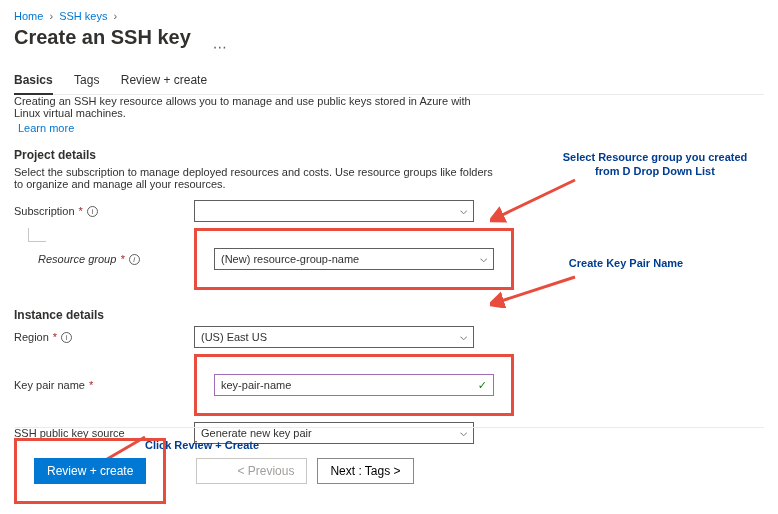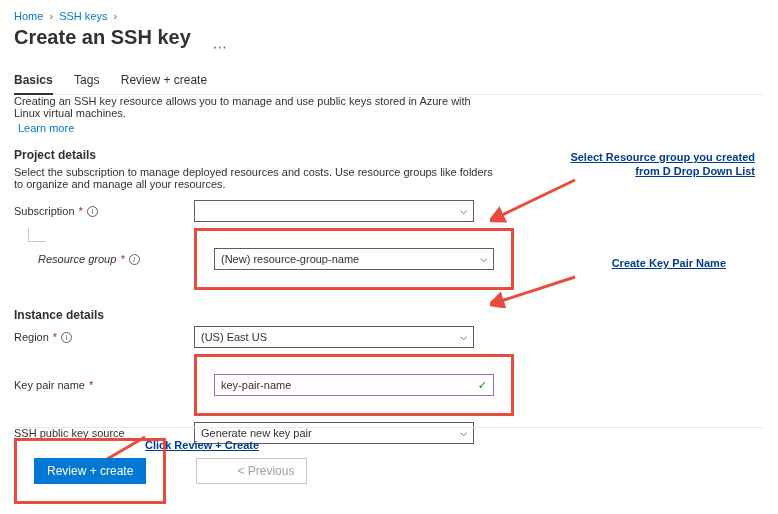--- a/index.html
+++ b/index.html
@@ -81,23 +81,22 @@
       background: #fff;
       cursor: pointer;
     }
     .btn-primary { background: #0078d4; color: #fff; border-color: #0078d4; }
     .btn-disabled { color: #a19f9d; border-color: #c8c6c4; cursor: default; }
     .annotation {
       position: absolute;
       color: #003c8f;
       font-weight: 700;
       font-size: 11px;
-      text-align: right;
+      text-align: center;
       line-height: 1.3;
-      text-decoration: underline;
     }
     .arrow {
       position: absolute;
       pointer-events: none;
     }
     .indent-marker {
       position: absolute;
       left: 14px;
       width: 18px;
       height: 14px;
@@ -212,21 +211,21 @@
 <div class="annotation" style="top:150px; left:555px; width:200px;">Select Resource group you created from D Drop Down List</div>
 <svg class="arrow" style="top:175px; left:490px;" width="90" height="50">
   <defs>
       <marker id="ah1" markerWidth="8" markerHeight="8" refX="2" refY="3" orient="auto">
         <polygon points="0 0, 6 3, 0 6" fill="#e74c3c"></polygon>
       </marker>
     </defs>
   <line x1="85" y1="5" x2="8" y2="42" stroke="#e74c3c" stroke-width="3" marker-end="url(#ah1)"></line>
 </svg>
 
-<div class="annotation" style="top:256px; left:566px; width:160px;">Create Key Pair Name</div>
+<div class="annotation" style="top:256px; left:546px; width:160px;">Create Key Pair Name</div>
 <svg class="arrow" style="top:272px; left:490px;" width="90" height="36">
   <defs>
       <marker id="ah2" markerWidth="8" markerHeight="8" refX="2" refY="3" orient="auto">
         <polygon points="0 0, 6 3, 0 6" fill="#e74c3c"></polygon>
       </marker>
     </defs>
   <line x1="85" y1="5" x2="8" y2="30" stroke="#e74c3c" stroke-width="3" marker-end="url(#ah2)"></line>
 </svg>
 
 <div class="annotation" style="top:438px; left:145px;">Click Review + Create</div>
@@ -238,16 +237,17 @@
     </defs>
   <line x1="75" y1="5" x2="8" y2="44" stroke="#e74c3c" stroke-width="3" marker-end="url(#ah3)"></line>
 </svg>
 
 
 <div class="footer">
   <span class="highlight-box">
     <button class="btn btn-primary">Review + create</button>
   </span>
   <button class="btn btn-disabled" style="margin-left:20px;padding-left:40px;">&lt; Previous</button>
+  <button class="btn">Next : Tags &gt;</button>
 </div>
 
 
 
 
 </body></html>

